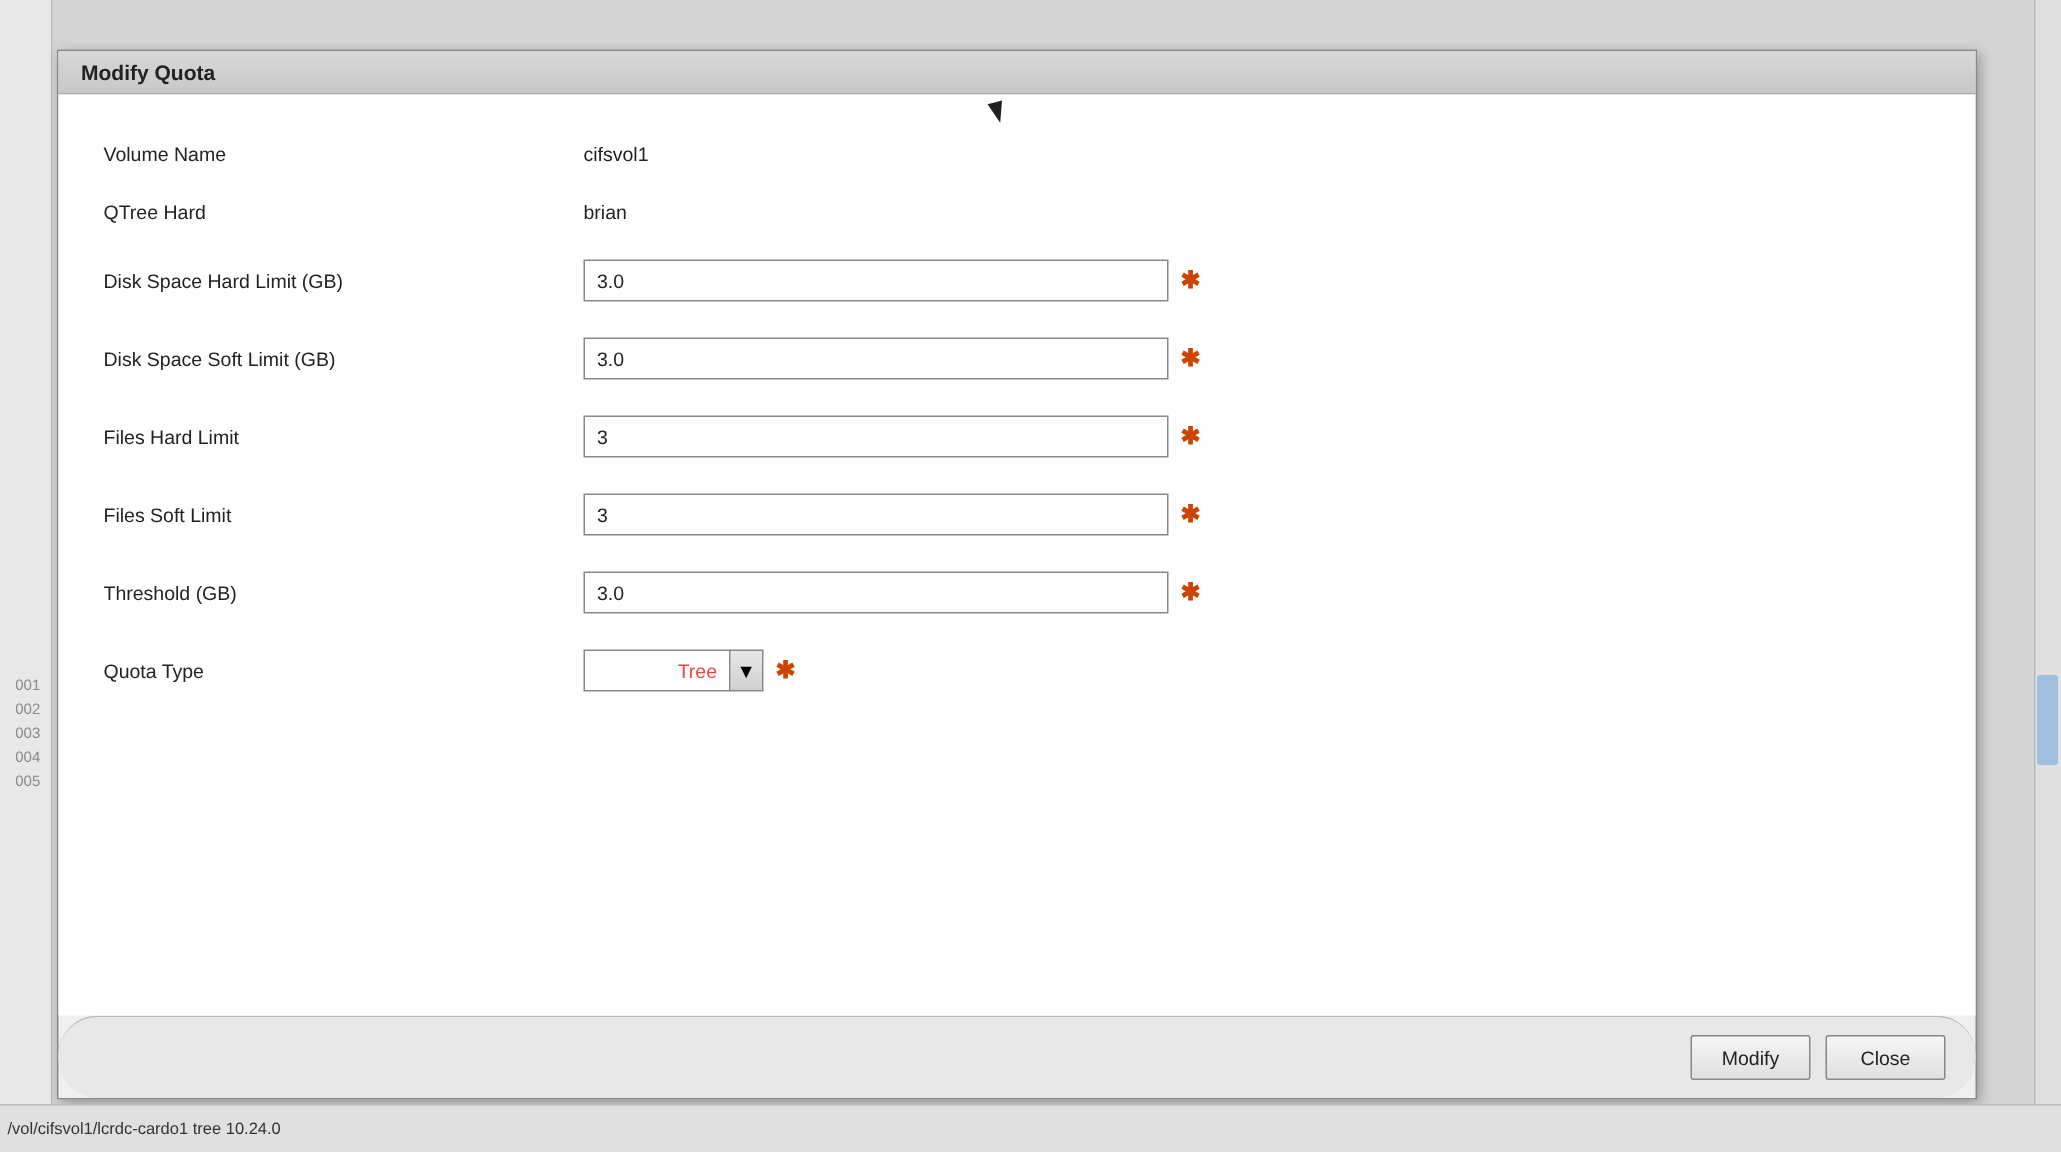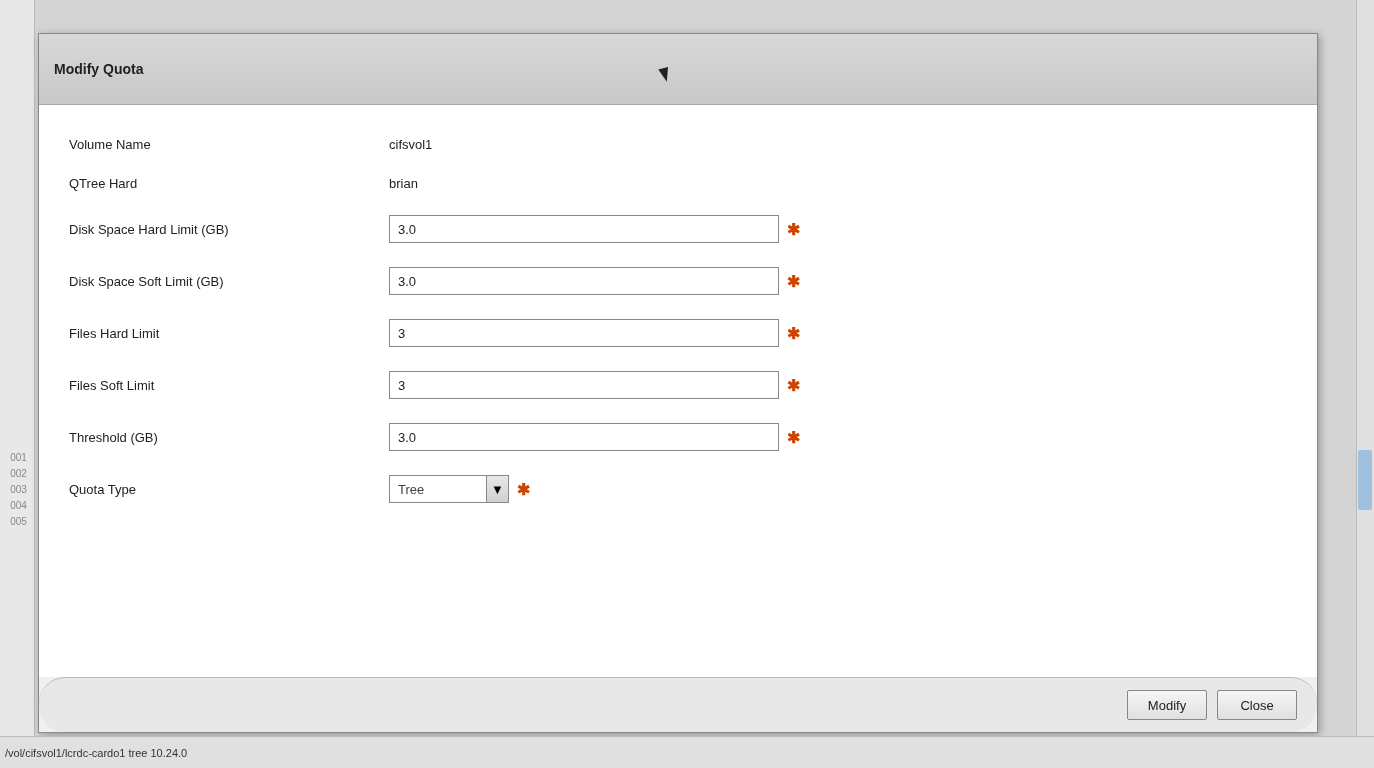--- a/index.html
+++ b/index.html
@@ -102,21 +102,21 @@
       background: #f0f0f0;
       border: 1px solid #888;
       box-shadow: 2px 2px 8px rgba(0,0,0,0.3);
       display: flex;
       flex-direction: column;
     }
 
     .dialog-titlebar {
       background: linear-gradient(to bottom, #d8d8d8, #c8c8c8);
       border-bottom: 1px solid #aaa;
-      padding: 27px 15px;
+      padding: 6px 15px;
       font-size: 14px;
       font-weight: bold;
       color: #222;
     }
 
     .dialog-body {
       flex: 1;
       background: #ffffff;
       padding: 20px 30px;
       display: flex;
@@ -167,21 +167,22 @@
       border: 1px solid #888;
       background: #fff;
       height: 28px;
       width: 120px;
     }
 
     .select-text {
       flex: 1;
       padding: 2px 8px;
       font-size: 13px;
-      color: #404040;
+      color: #ef4444;
+      text-align: right;
     }
 
     .select-arrow {
       width: 22px;
       height: 100%;
       background: linear-gradient(to bottom, #e8e8e8, #d0d0d0);
       border-left: 1px solid #888;
       display: flex;
       align-items: center;
       justify-content: center;

